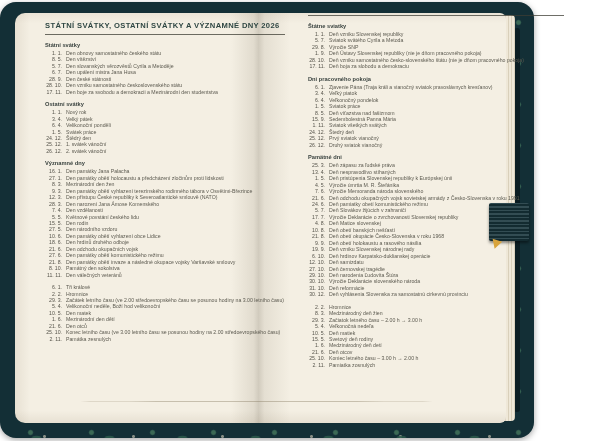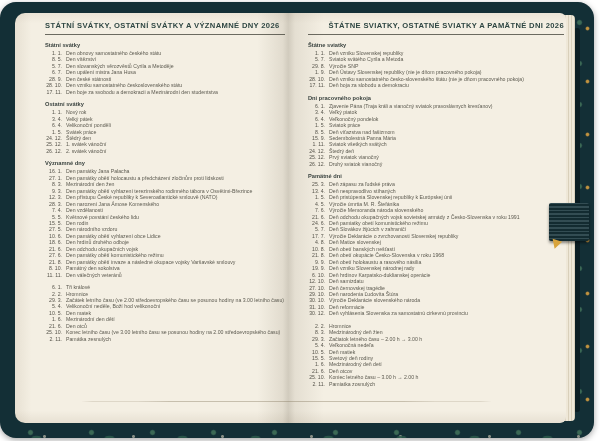--- a/index.html
+++ b/index.html
@@ -3,21 +3,21 @@
 <meta charset="utf-8">
 <style>
   html,body{margin:0;padding:0;}
   body{
     width:600px;height:441px;position:relative;overflow:hidden;
     background:#ffffff;
     font-family:"Liberation Sans", sans-serif;
   }
   
   .book{
-    position:absolute;left:0px;top:2px;width:594px;height:436px;
+    position:absolute;left:0px;top:2px;width:534px;height:436px;
     background-color:#132f36;
     background-image:
       radial-gradient(circle, rgba(201,151,63,.95) 1.2px, rgba(201,151,63,0) 2.4px),
       radial-gradient(circle, rgba(63,110,88,.9) 1.8px, rgba(63,110,88,0) 3.2px),
       radial-gradient(ellipse 9px 3.5px, rgba(44,90,76,.85) 40%, rgba(44,90,76,0) 62%),
       radial-gradient(circle, rgba(232,223,201,.55) 1px, rgba(232,223,201,0) 2px);
     background-size:47px 53px, 61px 41px, 73px 67px, 89px 79px;
     border-radius:16px;
     box-shadow:0 2px 6px rgba(0,0,0,.35);
   }
@@ -260,21 +260,20 @@
           </div>
           <div class="row">
             <span class="date">2. 11.</span>
             <span class="label">Památka zesnulých</span>
           </div>
         </div>
       </div>
   </div>
 
   <div class="page-content right">
-    <div class="page-title">ŠTÁTNE SVIATKY, OSTATNÉ SVIATKY A PAMÄTNÉ DNI 2026</div>
     <div class="title-rule"></div>
     <div>
         <div class="section">
           <div class="heading">Štátne sviatky</div>
           <div class="row">
             <span class="date">1. 1.</span>
             <span class="label">Deň vzniku Slovenskej republiky</span>
           </div>
           <div class="row">
             <span class="date">5. 7.</span>

